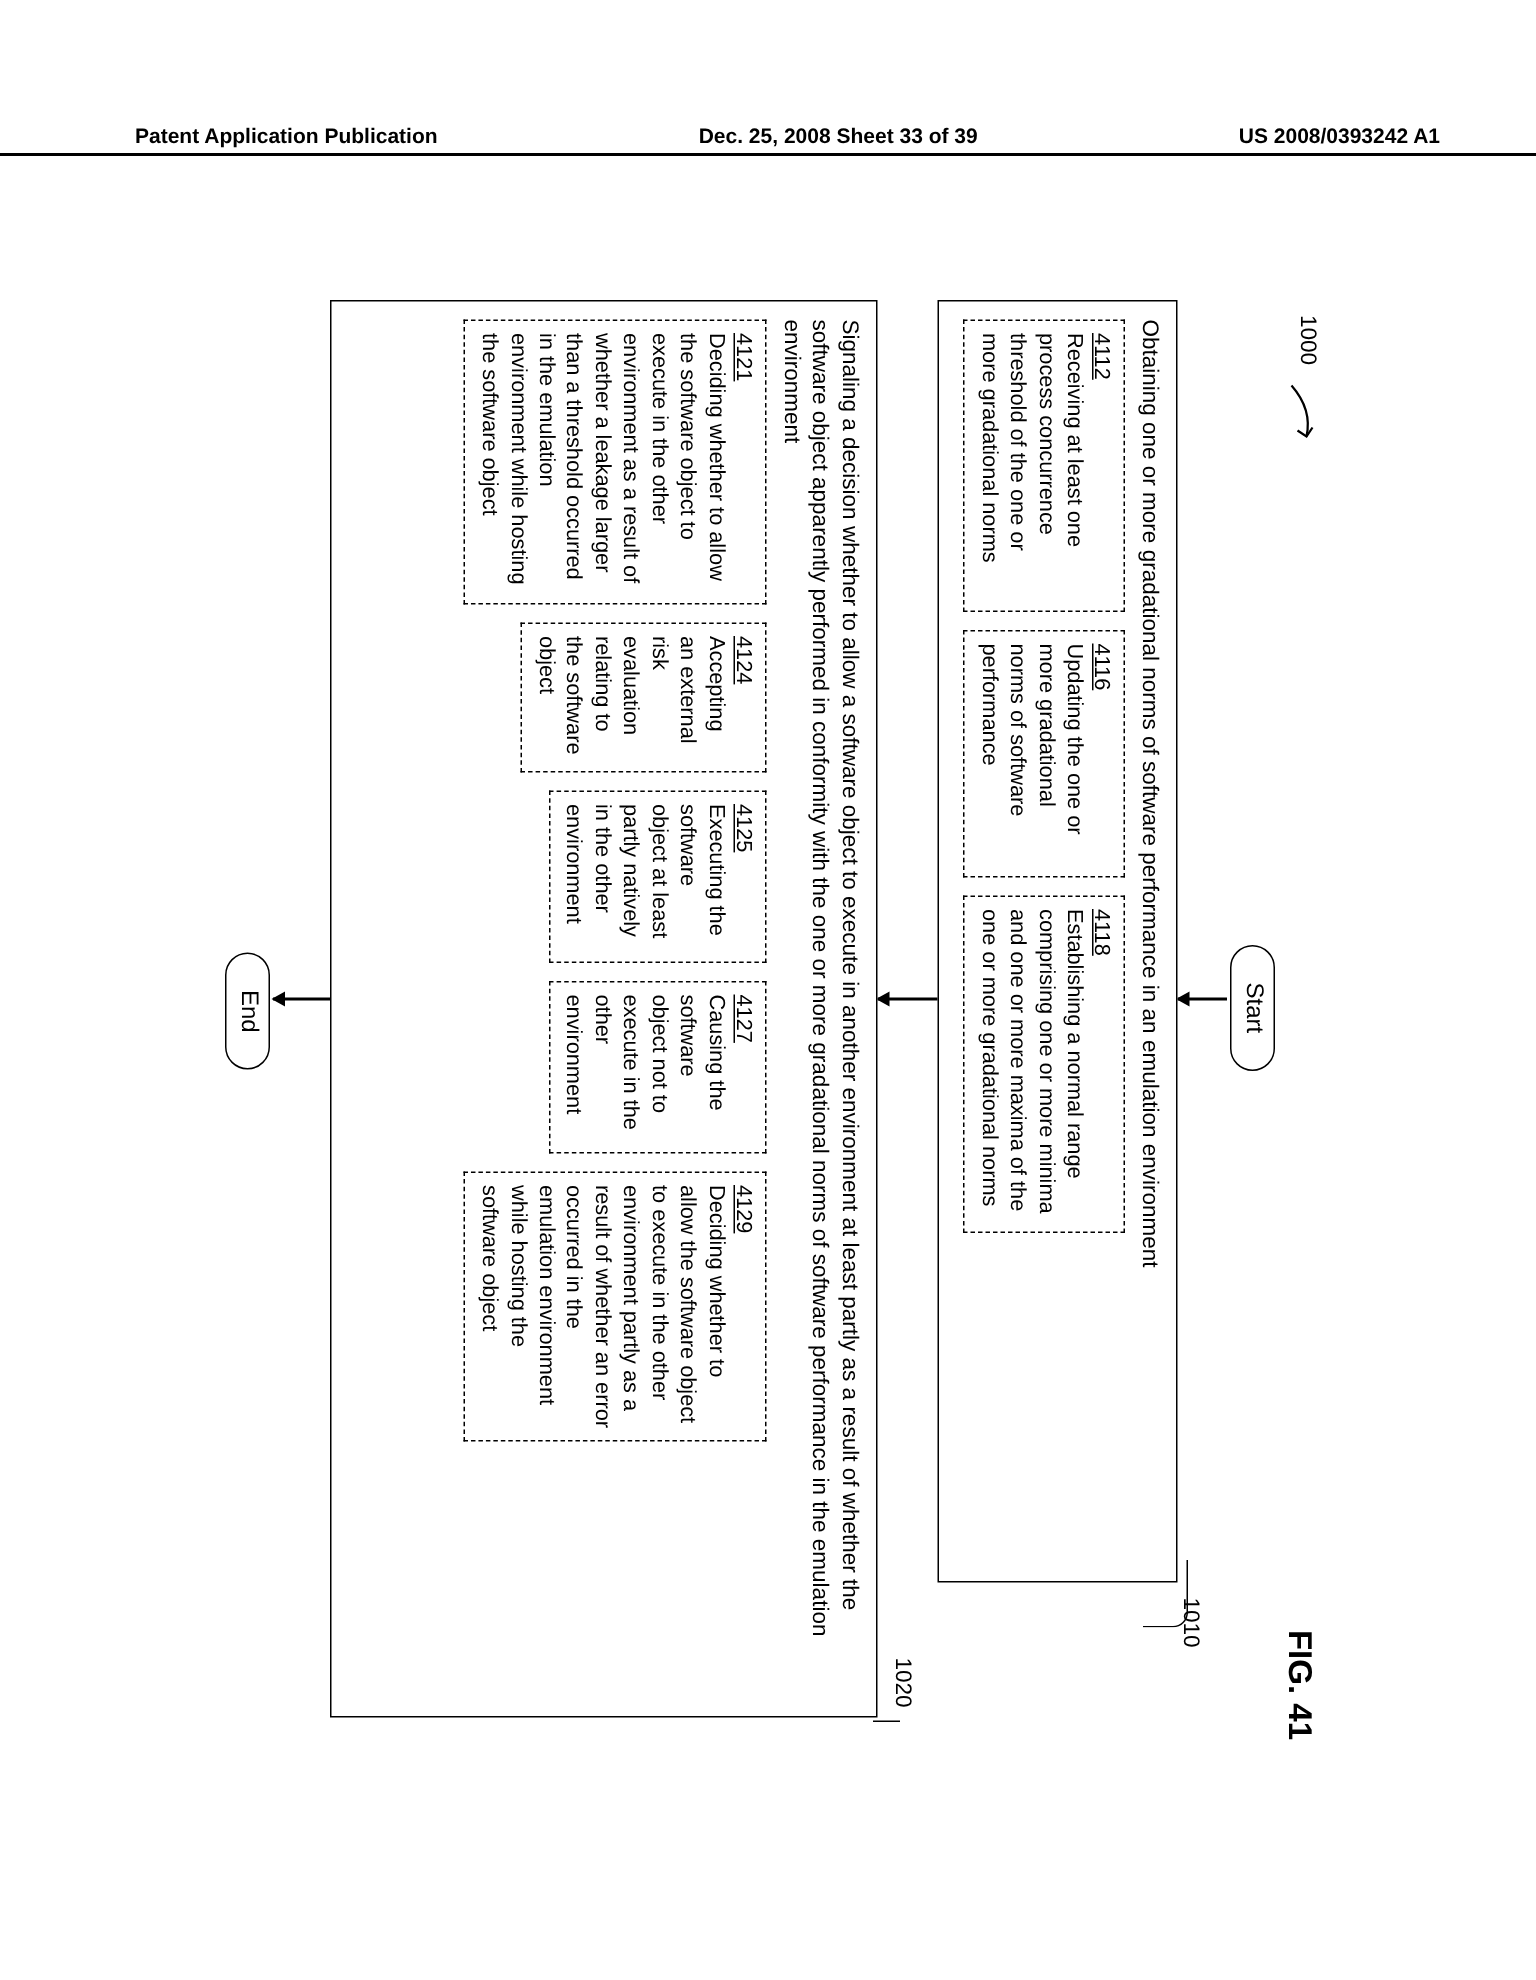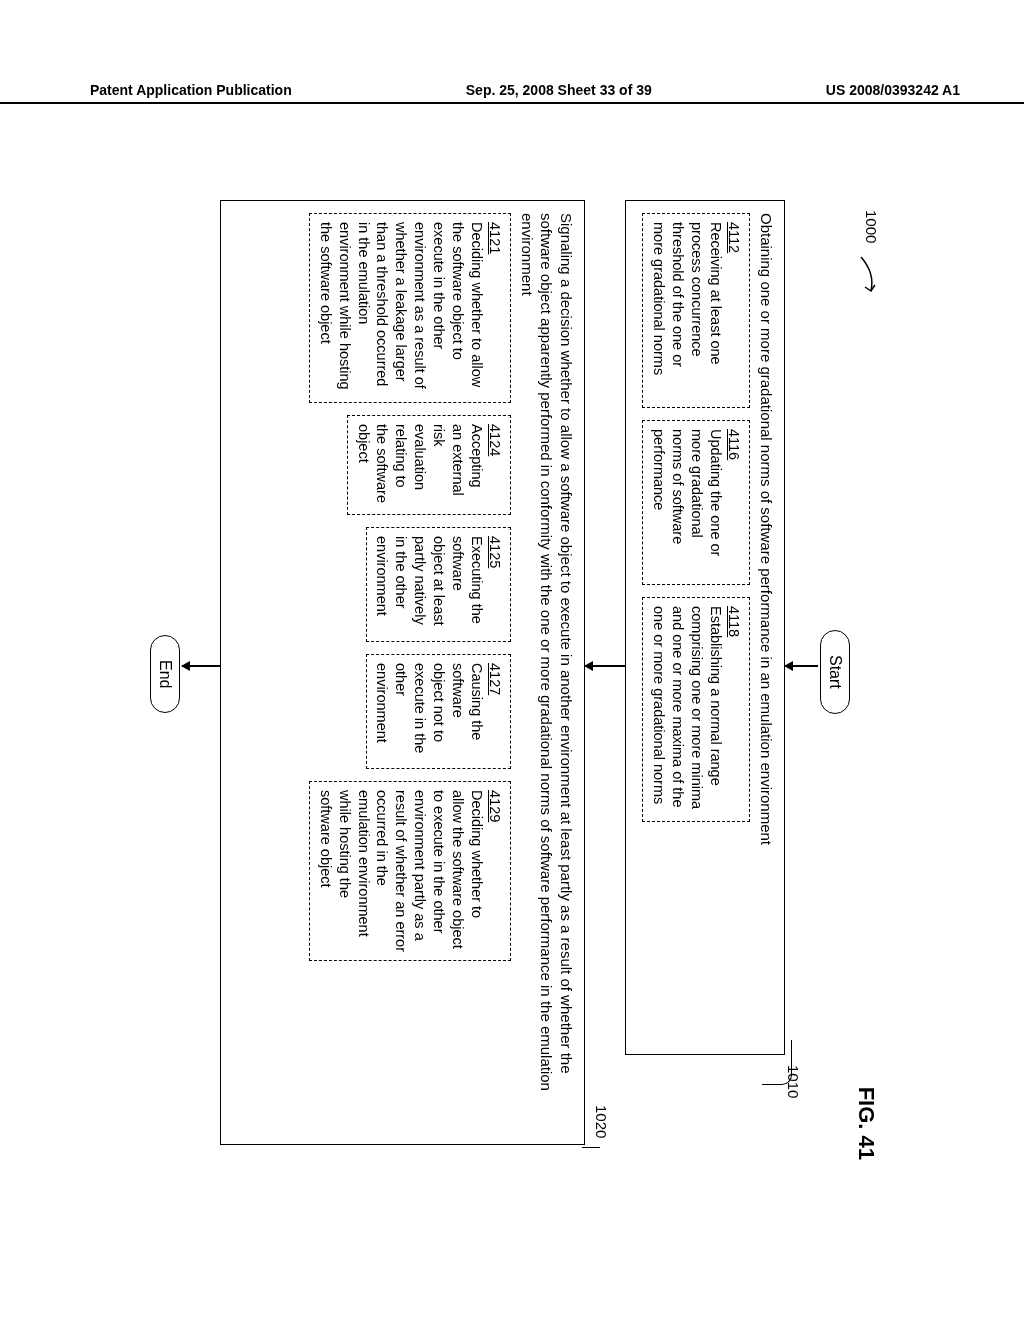--- a/index.html
+++ b/index.html
@@ -171,21 +171,21 @@
   .sb4125 { width: 115px; }
   .sb4127 { width: 115px; }
   .sb4129 { width: 180px; }
   svg.arrow path { stroke: #000; stroke-width: 1.5; fill: none; }
 </style>
 </head>
 <body>
 
 <div class="page-header">
   <span>Patent Application Publication</span>
-  <span>Sep. 25, 2008  Sheet 33 of 39</span>
+  <span>Dec. 25, 2008  Sheet 33 of 39</span>
   <span>US 2008/0393242 A1</span>
 </div>
 
 <div class="diagram-area">
   <div class="inner">
 
     <span class="ref-1000">1000</span>
     <svg class="arrow-1000 arrow" viewBox="0 0 40 20">
       <path d="M2 16 Q 18 2 36 6"></path>
       <path d="M30 2 L36 6 L32 12"></path>

